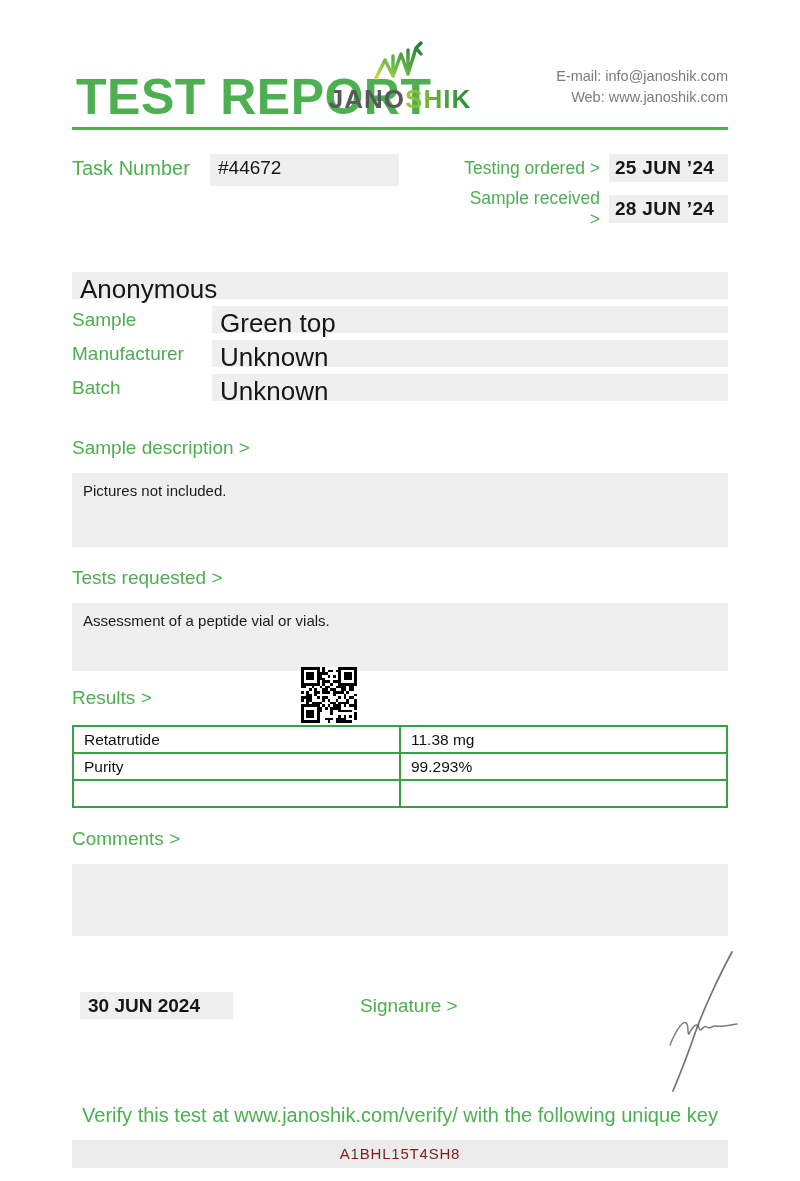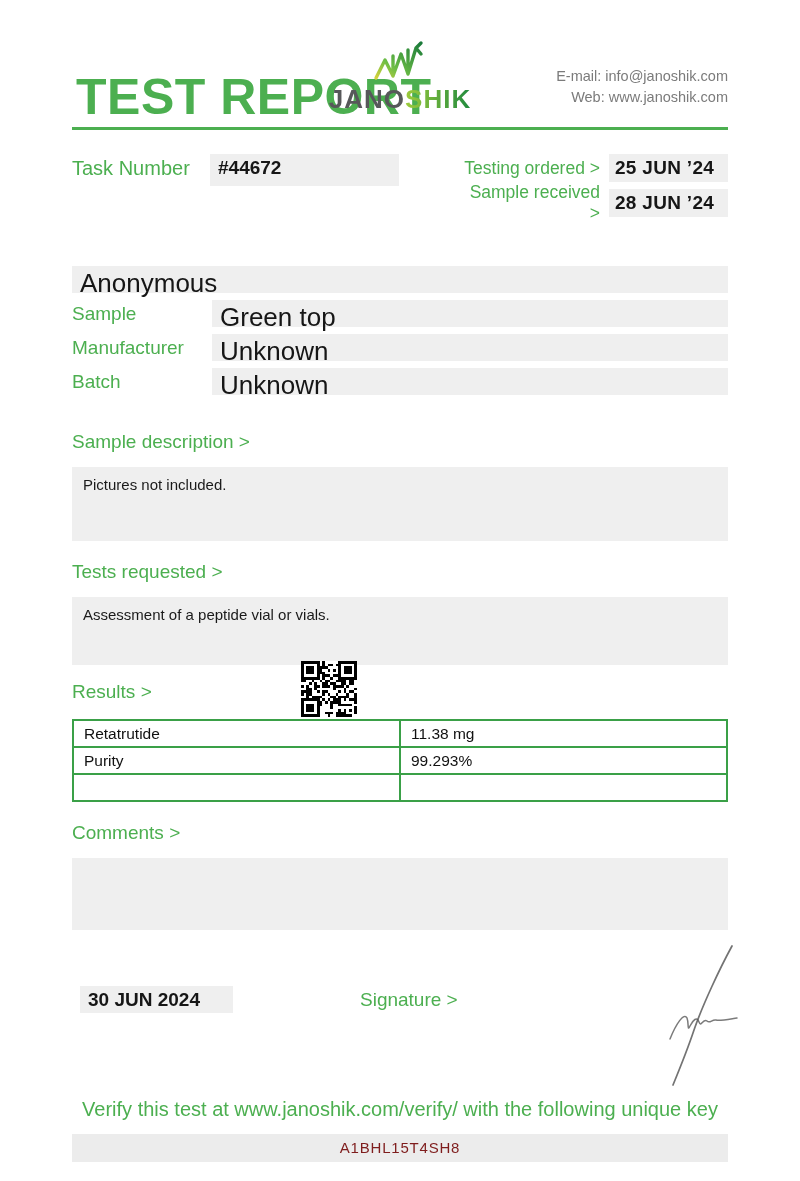--- a/index.html
+++ b/index.html
@@ -25,22 +25,22 @@
   }
   .contact { position:absolute; right:0; top:66px; text-align:right; color:#7b7b7b; font-size:14.5px; line-height:1.42; }
 
   .divider { margin:0 72px; height:3px; background:#4caf50; }
 
   
   .task-section { display:flex; justify-content:space-between; margin:24px 72px 0; }
   .task-left { display:flex; align-items:flex-start; }
   .task-label { color:#4caf50; font-size:20px; padding-top:3px; width:138px; }
   .gray-box { background:#efefef; color:#161616; }
-  .task-number-box { width:189px; height:32px; font-size:19px; font-weight:700; padding:3px 8px 0; }
-  .dates { display:flex; flex-direction:column; }
+  .task-number-box { width:189px; height:32px; font-size:19px; font-weight:400; padding:3px 8px 0; }
+  .dates { display:flex; flex-direction:column; gap:6px; }
   .date-row { display:flex; align-items:center; }
   .date-label { color:#4caf50; font-size:17.5px; width:150px; text-align:right; padding-right:9px; }
   .date-box { width:119px; height:28px; font-size:19px; font-weight:600; padding:3px 6px 0; letter-spacing:0.3px; }
 
   
   .info-section { margin:42px 72px 0; }
   .info-row { display:flex; margin-bottom:7px; }
   .info-label { width:140px; color:#4caf50; font-size:19px; padding-top:3px; }
   .info-value { flex:1; height:27px; font-size:26px; padding:2px 8px 0; }
 

